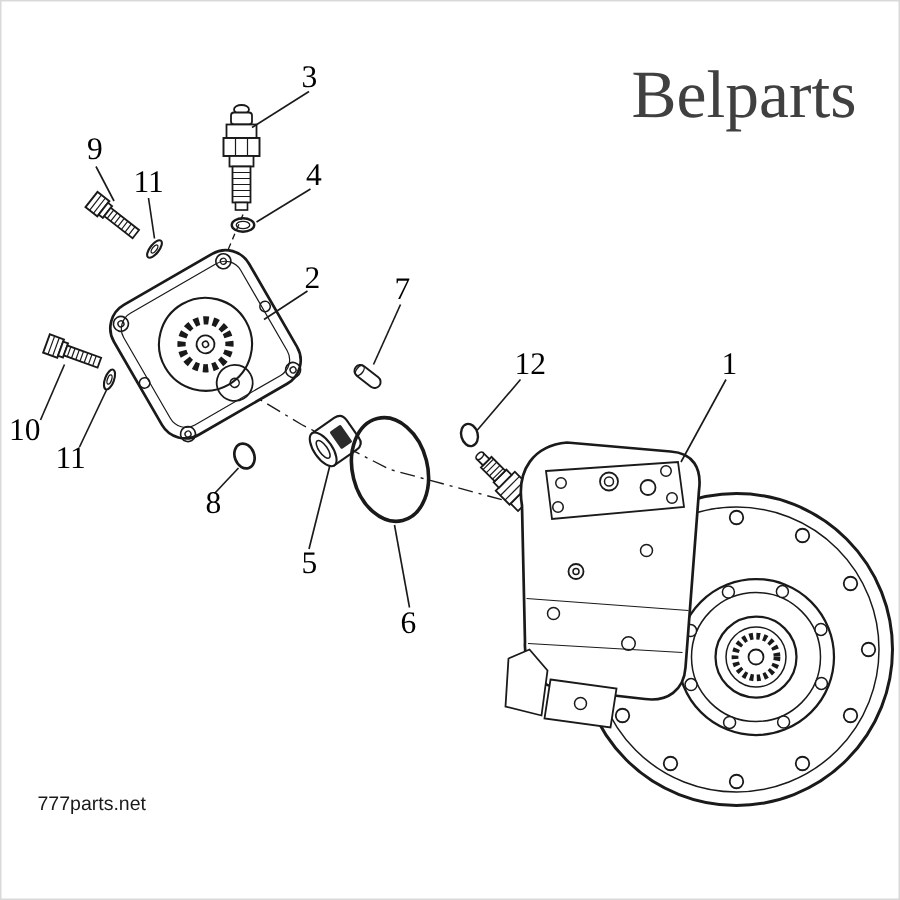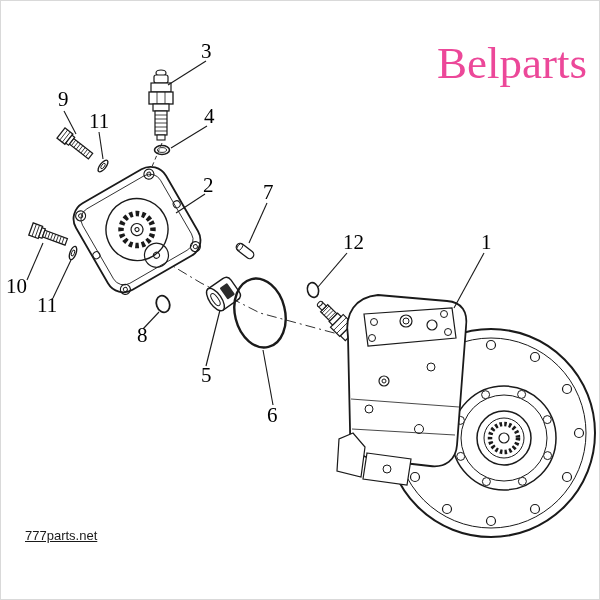--- a/index.html
+++ b/index.html
@@ -2,27 +2,27 @@
 <html><head>
 <meta charset="utf-8">
 <style>
   html,body{margin:0;padding:0;background:#fff;}
   .canvas{
     position:relative;width:600px;height:600px;background:#ffffff;
     border:1px solid #d9d9d9;box-sizing:border-box;overflow:hidden;
     font-family:"Liberation Sans",sans-serif;
   }
   .brand{
-    position:absolute;top:36px;right:12px;
-    font-family:"Liberation Serif",serif;font-size:45px;color:#ec4899;
+    position:absolute;top:36px;right:28px;
+    font-family:"Liberation Serif",serif;font-size:45px;color:#404040;
     white-space:nowrap;
   }
   .watermark{
     position:absolute;left:24px;bottom:56px;
-    font-size:13px;color:#1a1a1a;text-decoration:underline;
+    font-size:13px;color:#1a1a1a;
   }
   svg{position:absolute;left:0;top:0;}
   .ln{stroke:#1a1a1a;fill:none;}
   .fw{stroke:#1a1a1a;fill:#ffffff;}
   .callout{
     font-family:"Liberation Serif",serif;font-size:21px;fill:#000000;
   }
   .leader{stroke:#1a1a1a;stroke-width:1.1;fill:none;}
   .thin{stroke-width:0.8;}
 </style>

